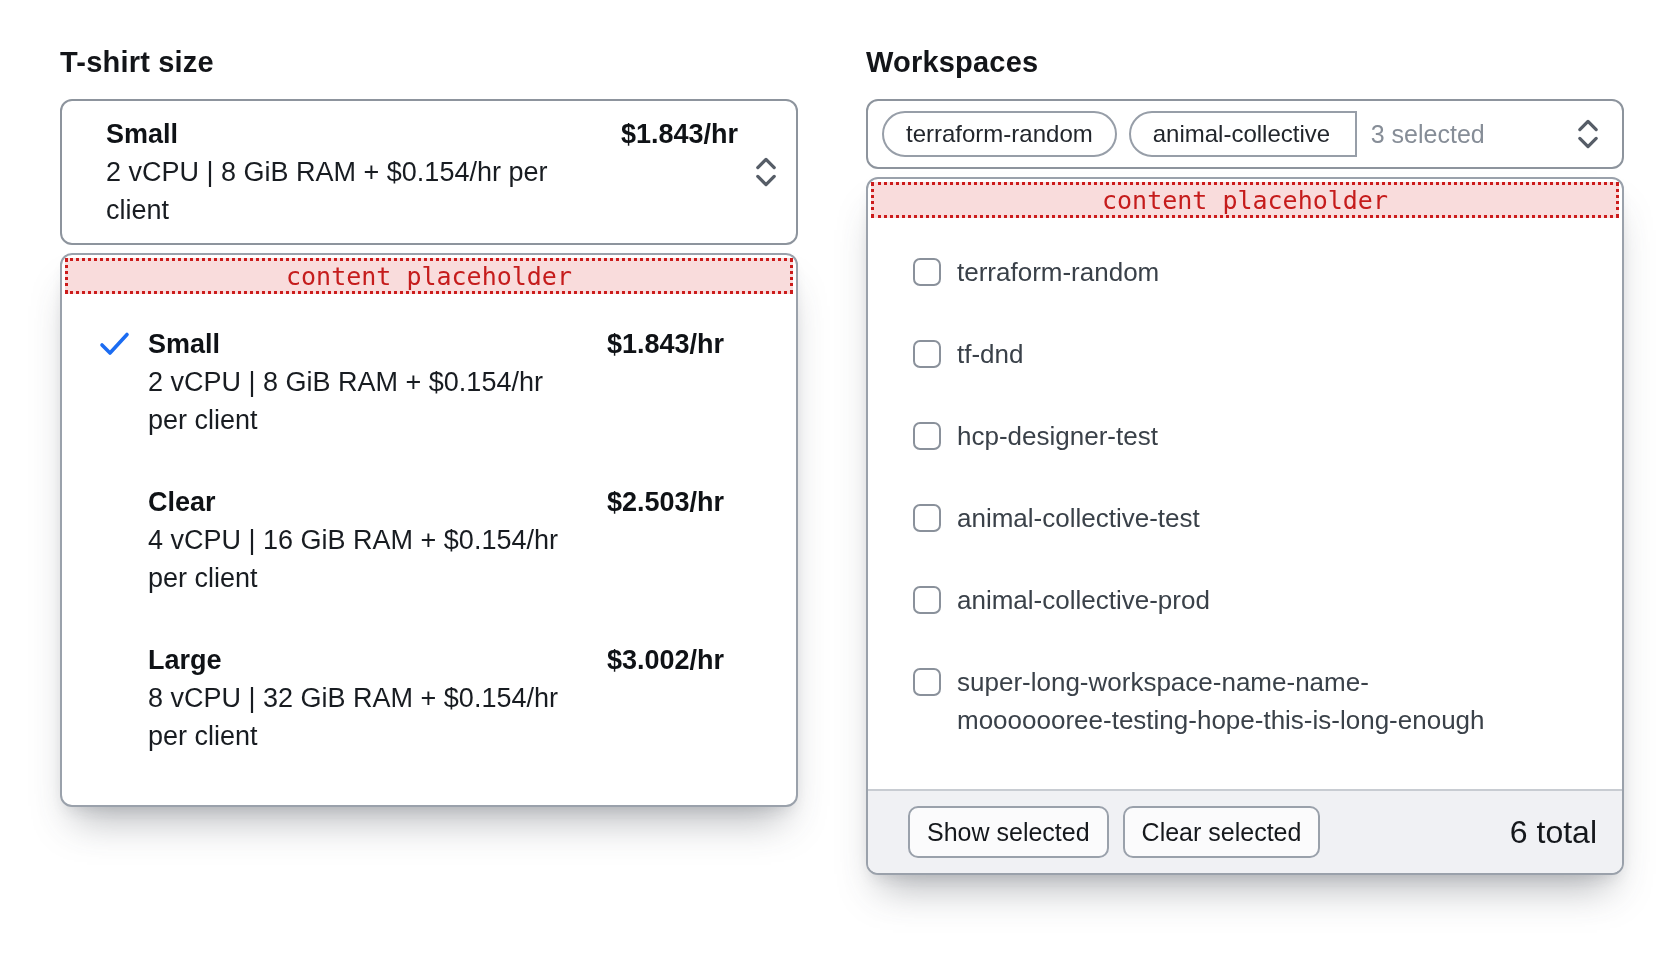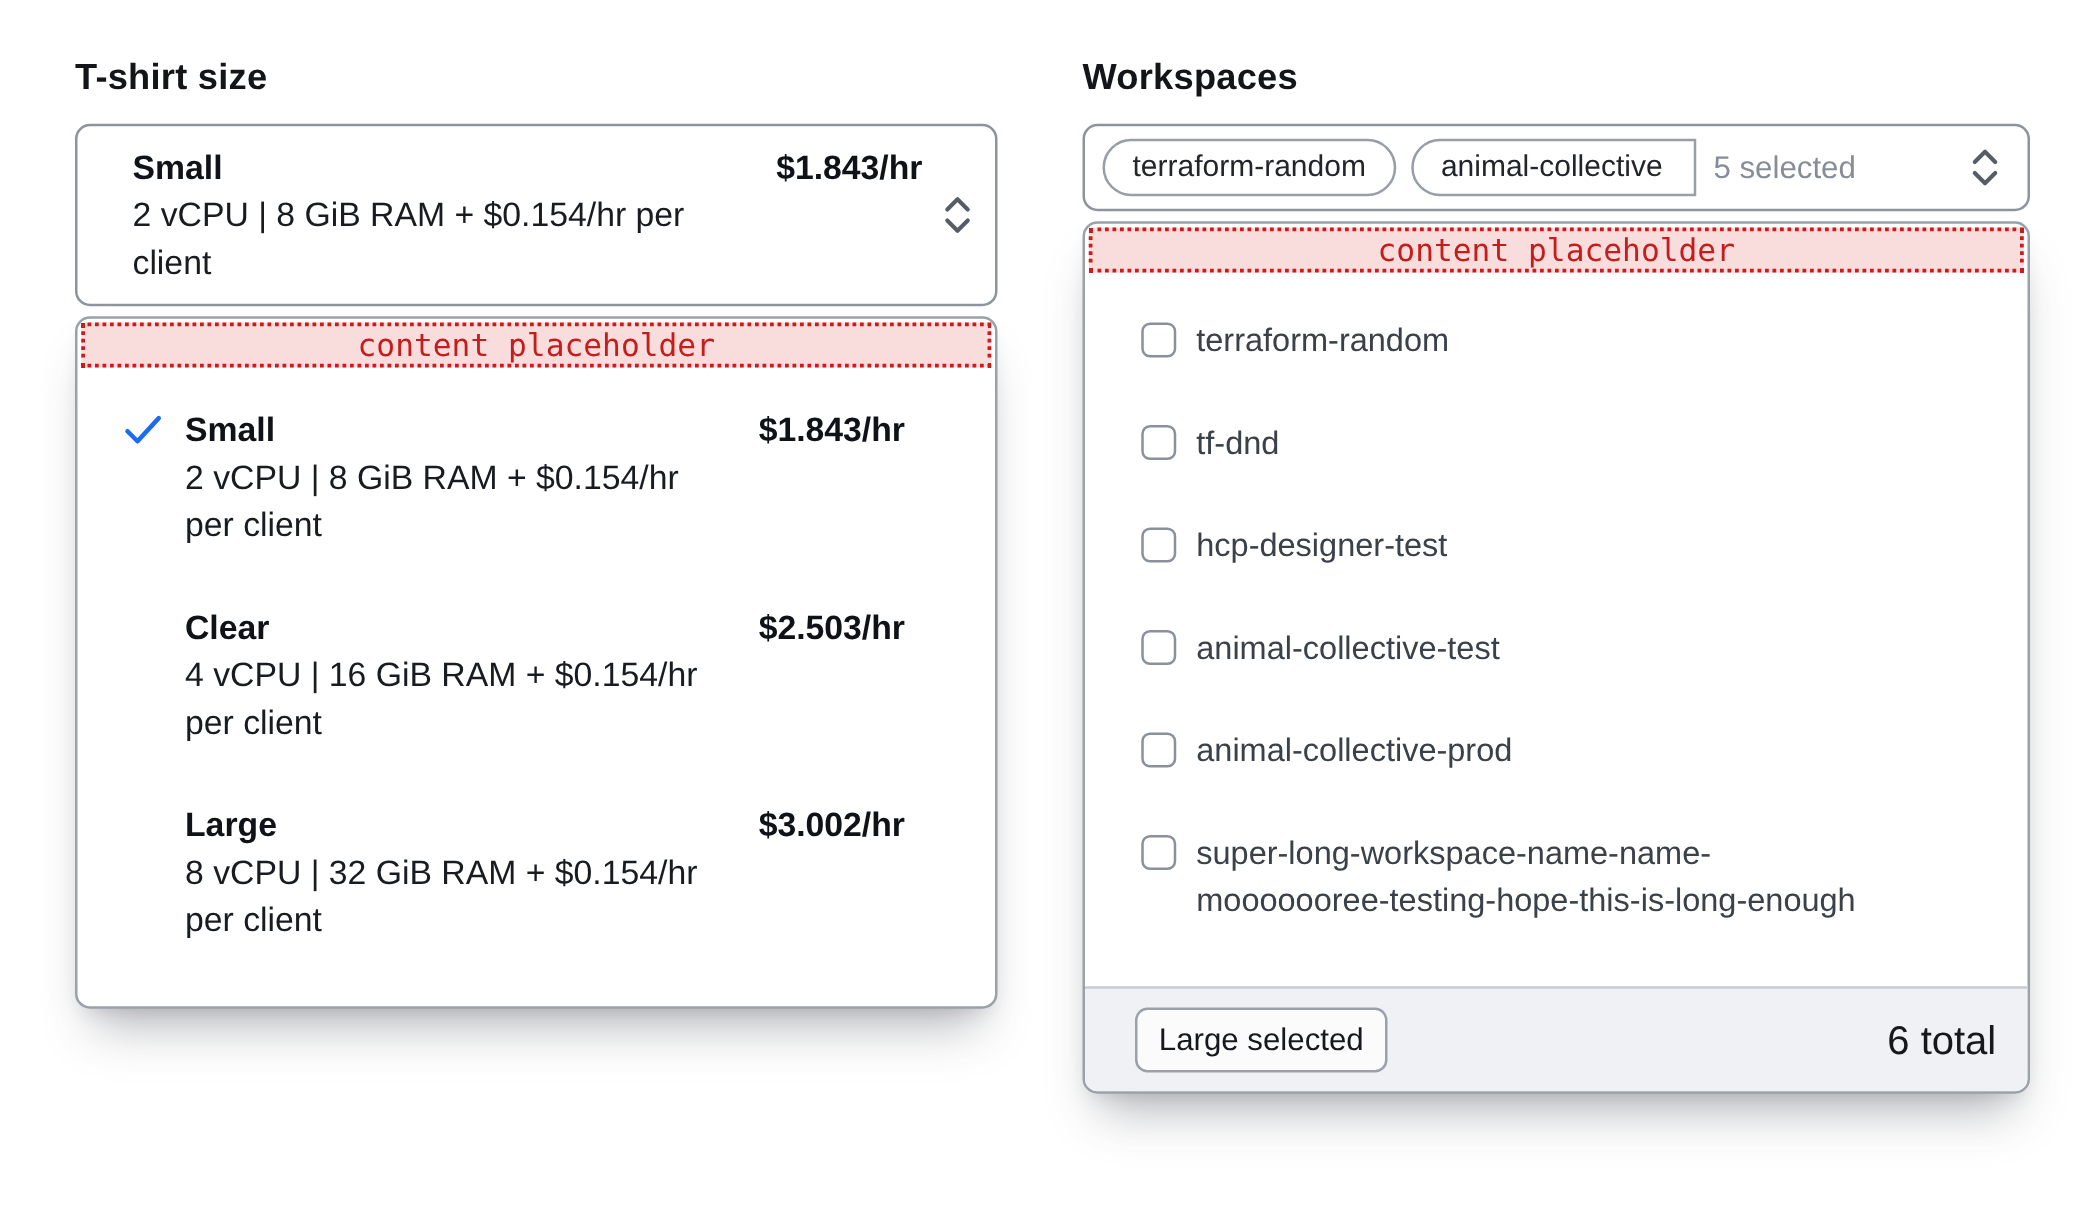--- a/index.html
+++ b/index.html
@@ -157,21 +157,21 @@
       </div>
     </div>
   </div>
 
   <div class="col col-ws">
     <div class="section-label">Workspaces</div>
 
     <div class="trigger ws-trigger">
       <span class="pill">terraform-random</span>
       <span class="pill pill-clipped">animal-collective</span>
-      <span class="selected-count">5 selected</span>
+      <span class="selected-count">3 selected</span>
       <span class="caret">
         <svg width="28" height="34" viewBox="0 0 22 27" fill="none">
           <path d="M4.5 10 L11 3.5 L17.5 10" stroke="#565d67" stroke-width="2.6" stroke-linecap="round" stroke-linejoin="round"></path>
           <path d="M4.5 17 L11 23.5 L17.5 17" stroke="#565d67" stroke-width="2.6" stroke-linecap="round" stroke-linejoin="round"></path>
         </svg>
       </span>
     </div>
 
     <div class="card">
       <div class="banner">content placeholder</div>
@@ -204,19 +204,20 @@
         </label>
 
         <label class="ws-option">
           <span class="checkbox"></span>
           <span class="ws-label">super-long-workspace-name-name-mooooooree-testing-hope-this-is-long-enough</span>
         </label>
 
       </div>
 
       <div class="ws-footer">
-        <button class="footer-btn">Large selected</button>
+        <button class="footer-btn">Show selected</button>
+        <button class="footer-btn">Clear selected</button>
         <span class="total">6 total</span>
       </div>
     </div>
   </div>
 
 </div>
 
 </body></html>

